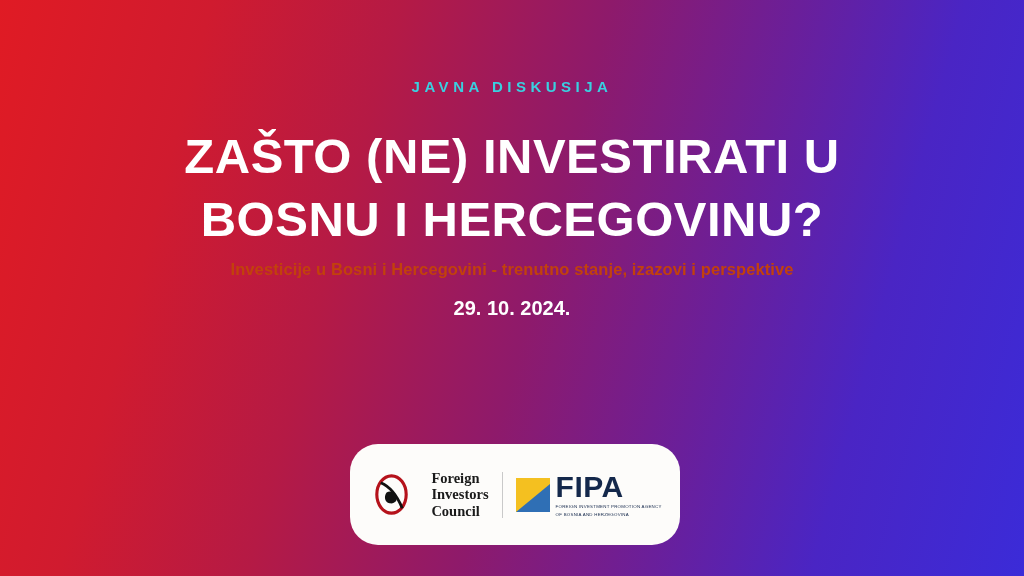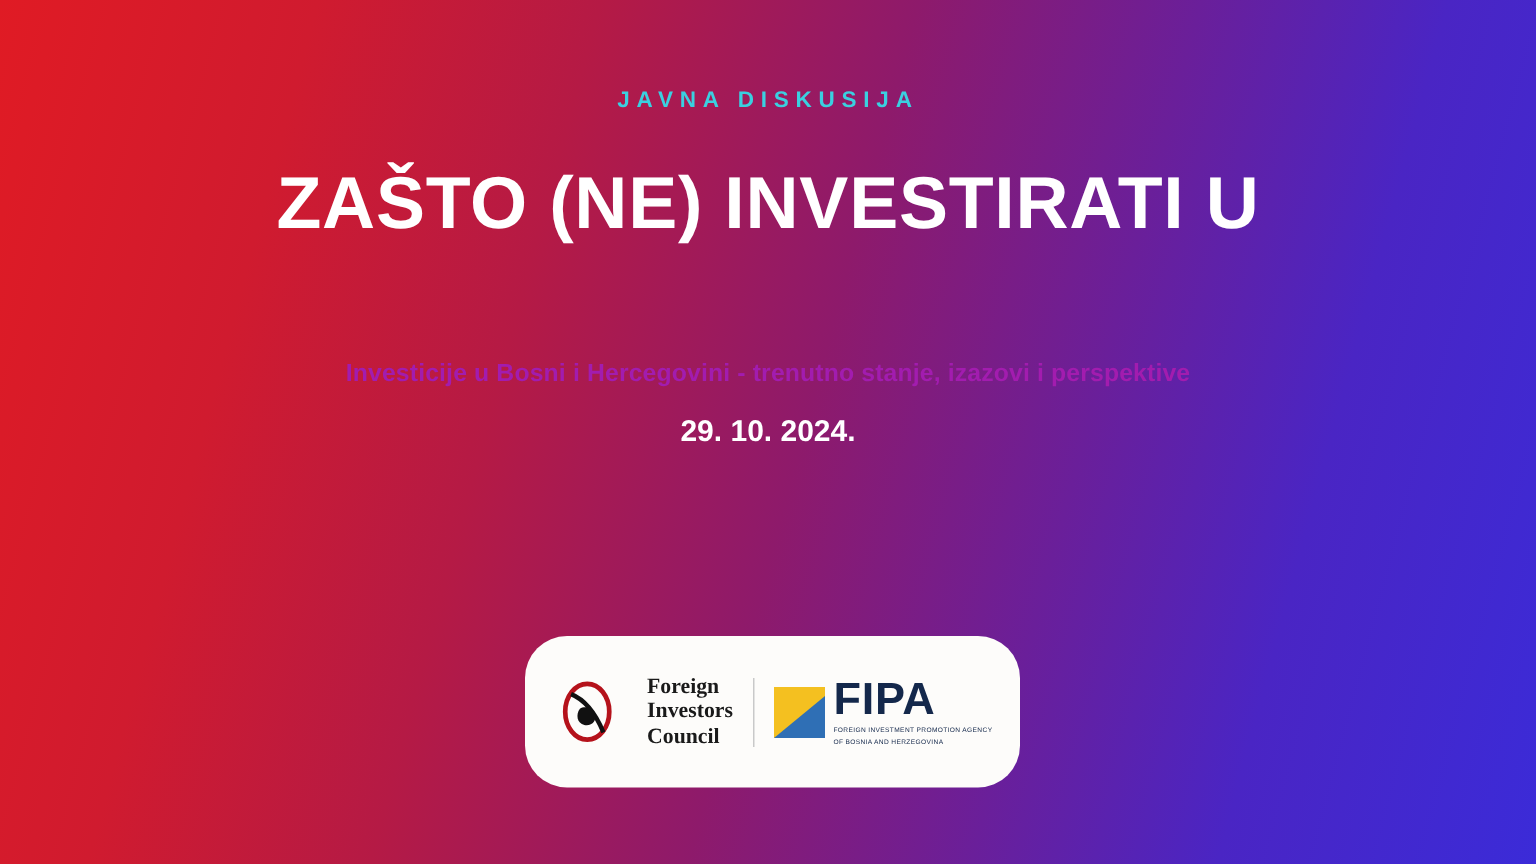--- a/index.html
+++ b/index.html
@@ -9,20 +9,21 @@
     overflow: hidden;
   }
   body {
     font-family: "Liberation Sans", sans-serif;
     background: linear-gradient(105deg, #e01b24 0%, #d01b2f 18%, #b51a45 34%, #8e1a6b 52%, #6a1f9a 68%, #4a25c4 82%, #3b2bd8 100%);
     position: relative;
   }
   .slide {
     position: absolute;
     inset: 0;
+    margin-top: 20px;
   }
   .eyebrow {
     position: absolute;
     top: 58px;
     left: 0;
     right: 0;
     text-align: center;
     color: #3ad0e0;
     font-size: 15px;
     font-weight: bold;
@@ -40,21 +41,21 @@
     line-height: 1.28;
     letter-spacing: 0.5px;
     padding: 0 48px;
   }
   .subtitle {
     position: absolute;
     top: 240px;
     left: 0;
     right: 0;
     text-align: center;
-    color: #a21caf;
+    color: #c2410c;
     font-size: 16.5px;
     font-weight: bold;
     letter-spacing: 0.1px;
   }
   .date {
     position: absolute;
     top: 277px;
     left: 0;
     right: 0;
     text-align: center;
@@ -133,20 +134,21 @@
 </style>
 </head>
 <body>
 
 <div class="slide">
 
   <div class="eyebrow">JAVNA DISKUSIJA</div>
 
   <div class="title">
     <div>ZAŠTO (NE) INVESTIRATI U</div>
+    <div>BOSNU I HERCEGOVINU?</div>
   </div>
 
   <div class="subtitle">Investicije u Bosni i Hercegovini -  trenutno stanje, izazovi i perspektive</div>
 
   <div class="date">29. 10. 2024.</div>
 
   <div class="logo-plate">
 
     <div class="fic-logo">
       <span class="fic-mark">

